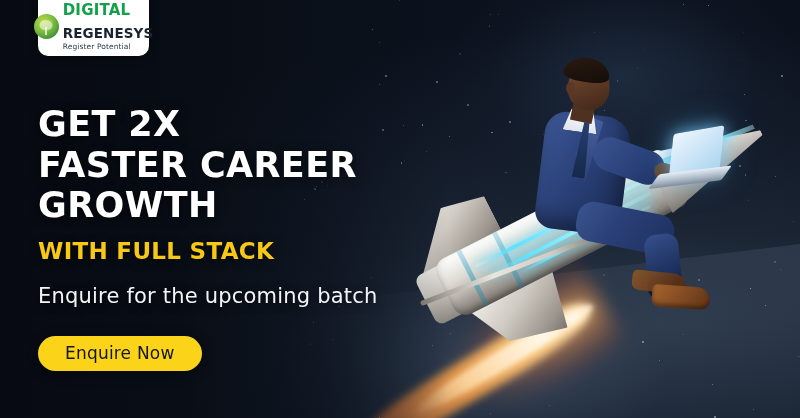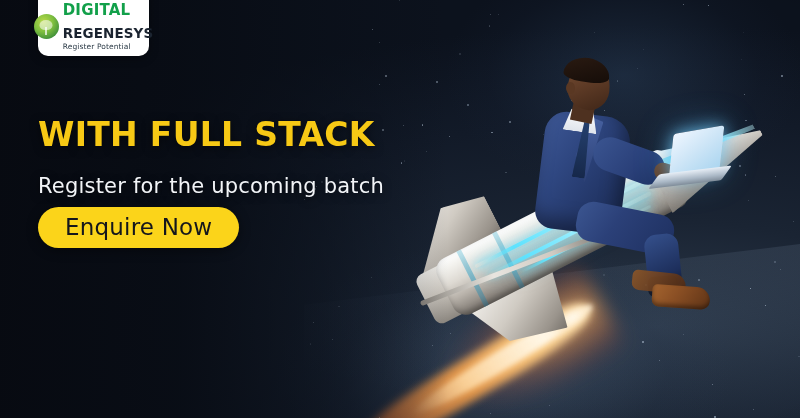--- a/index.html
+++ b/index.html
@@ -302,37 +302,37 @@
   .copy{ position:absolute; left:38px; top:104px; width:470px; }
   .h1{
     font-size:35px; font-weight:bold; color:#ffffff;
     letter-spacing:0.4px; line-height:1.16;
     text-shadow:0 2px 10px rgba(0,0,0,0.6);
     font-family:"DejaVu Sans", sans-serif;
   }
   .h1 .l2{ display:block; }
   .h2{
     margin-top:12px;
-    font-size:33px; font-weight:bold; color:#f7c915;
+    font-size:23px; font-weight:bold; color:#f7c915;
     letter-spacing:0.3px; line-height:1.14;
     text-shadow:0 2px 10px rgba(0,0,0,0.55);
     font-family:"DejaVu Sans", sans-serif;
   }
   .h2 .l2{ display:block; }
   .sub{
     margin-top:20px;
     font-size:21px; color:#f2f4f7; font-weight:normal;
     letter-spacing:0.2px;
     text-shadow:0 2px 8px rgba(0,0,0,0.6);
     font-family:"DejaVu Sans", sans-serif;
   }
   .cta{
-    display:inline-block; margin-top:9px;
+    display:inline-block; margin-top:28px;
     background:#fbd41a; color:#14161c;
-    font-size:23px; font-weight:normal;
+    font-size:17px; font-weight:normal;
     padding:7px 27px 8px 27px;
     border:none; border-radius:30px; cursor:pointer;
     letter-spacing:0.2px;
     font-family:"DejaVu Sans", sans-serif;
     box-shadow:0 2px 12px rgba(0,0,0,0.45);
   }
 </style>
 </head>
 <body>
 
@@ -491,20 +491,24 @@
       </div>
       <div class="logo-txt">
         <span class="logo-line1">DIGITAL</span>
         <span class="logo-line2">REGENESYS</span>
         <span class="logo-line3">Register Potential</span>
       </div>
     </div>
   </div>
 
   <div class="copy">
+    <div class="h1">
+      <span>GET 2X</span>
+      <span class="l2">FASTER CAREER GROWTH</span>
+    </div>
     <div class="h2">
       <span>WITH FULL STACK</span>
     </div>
-    <div class="sub">Register for the upcoming batch</div>
+    <div class="sub">Enquire for the upcoming batch</div>
     <button class="cta">Enquire Now</button>
   </div>
 
 </div>
 
 </body></html>

